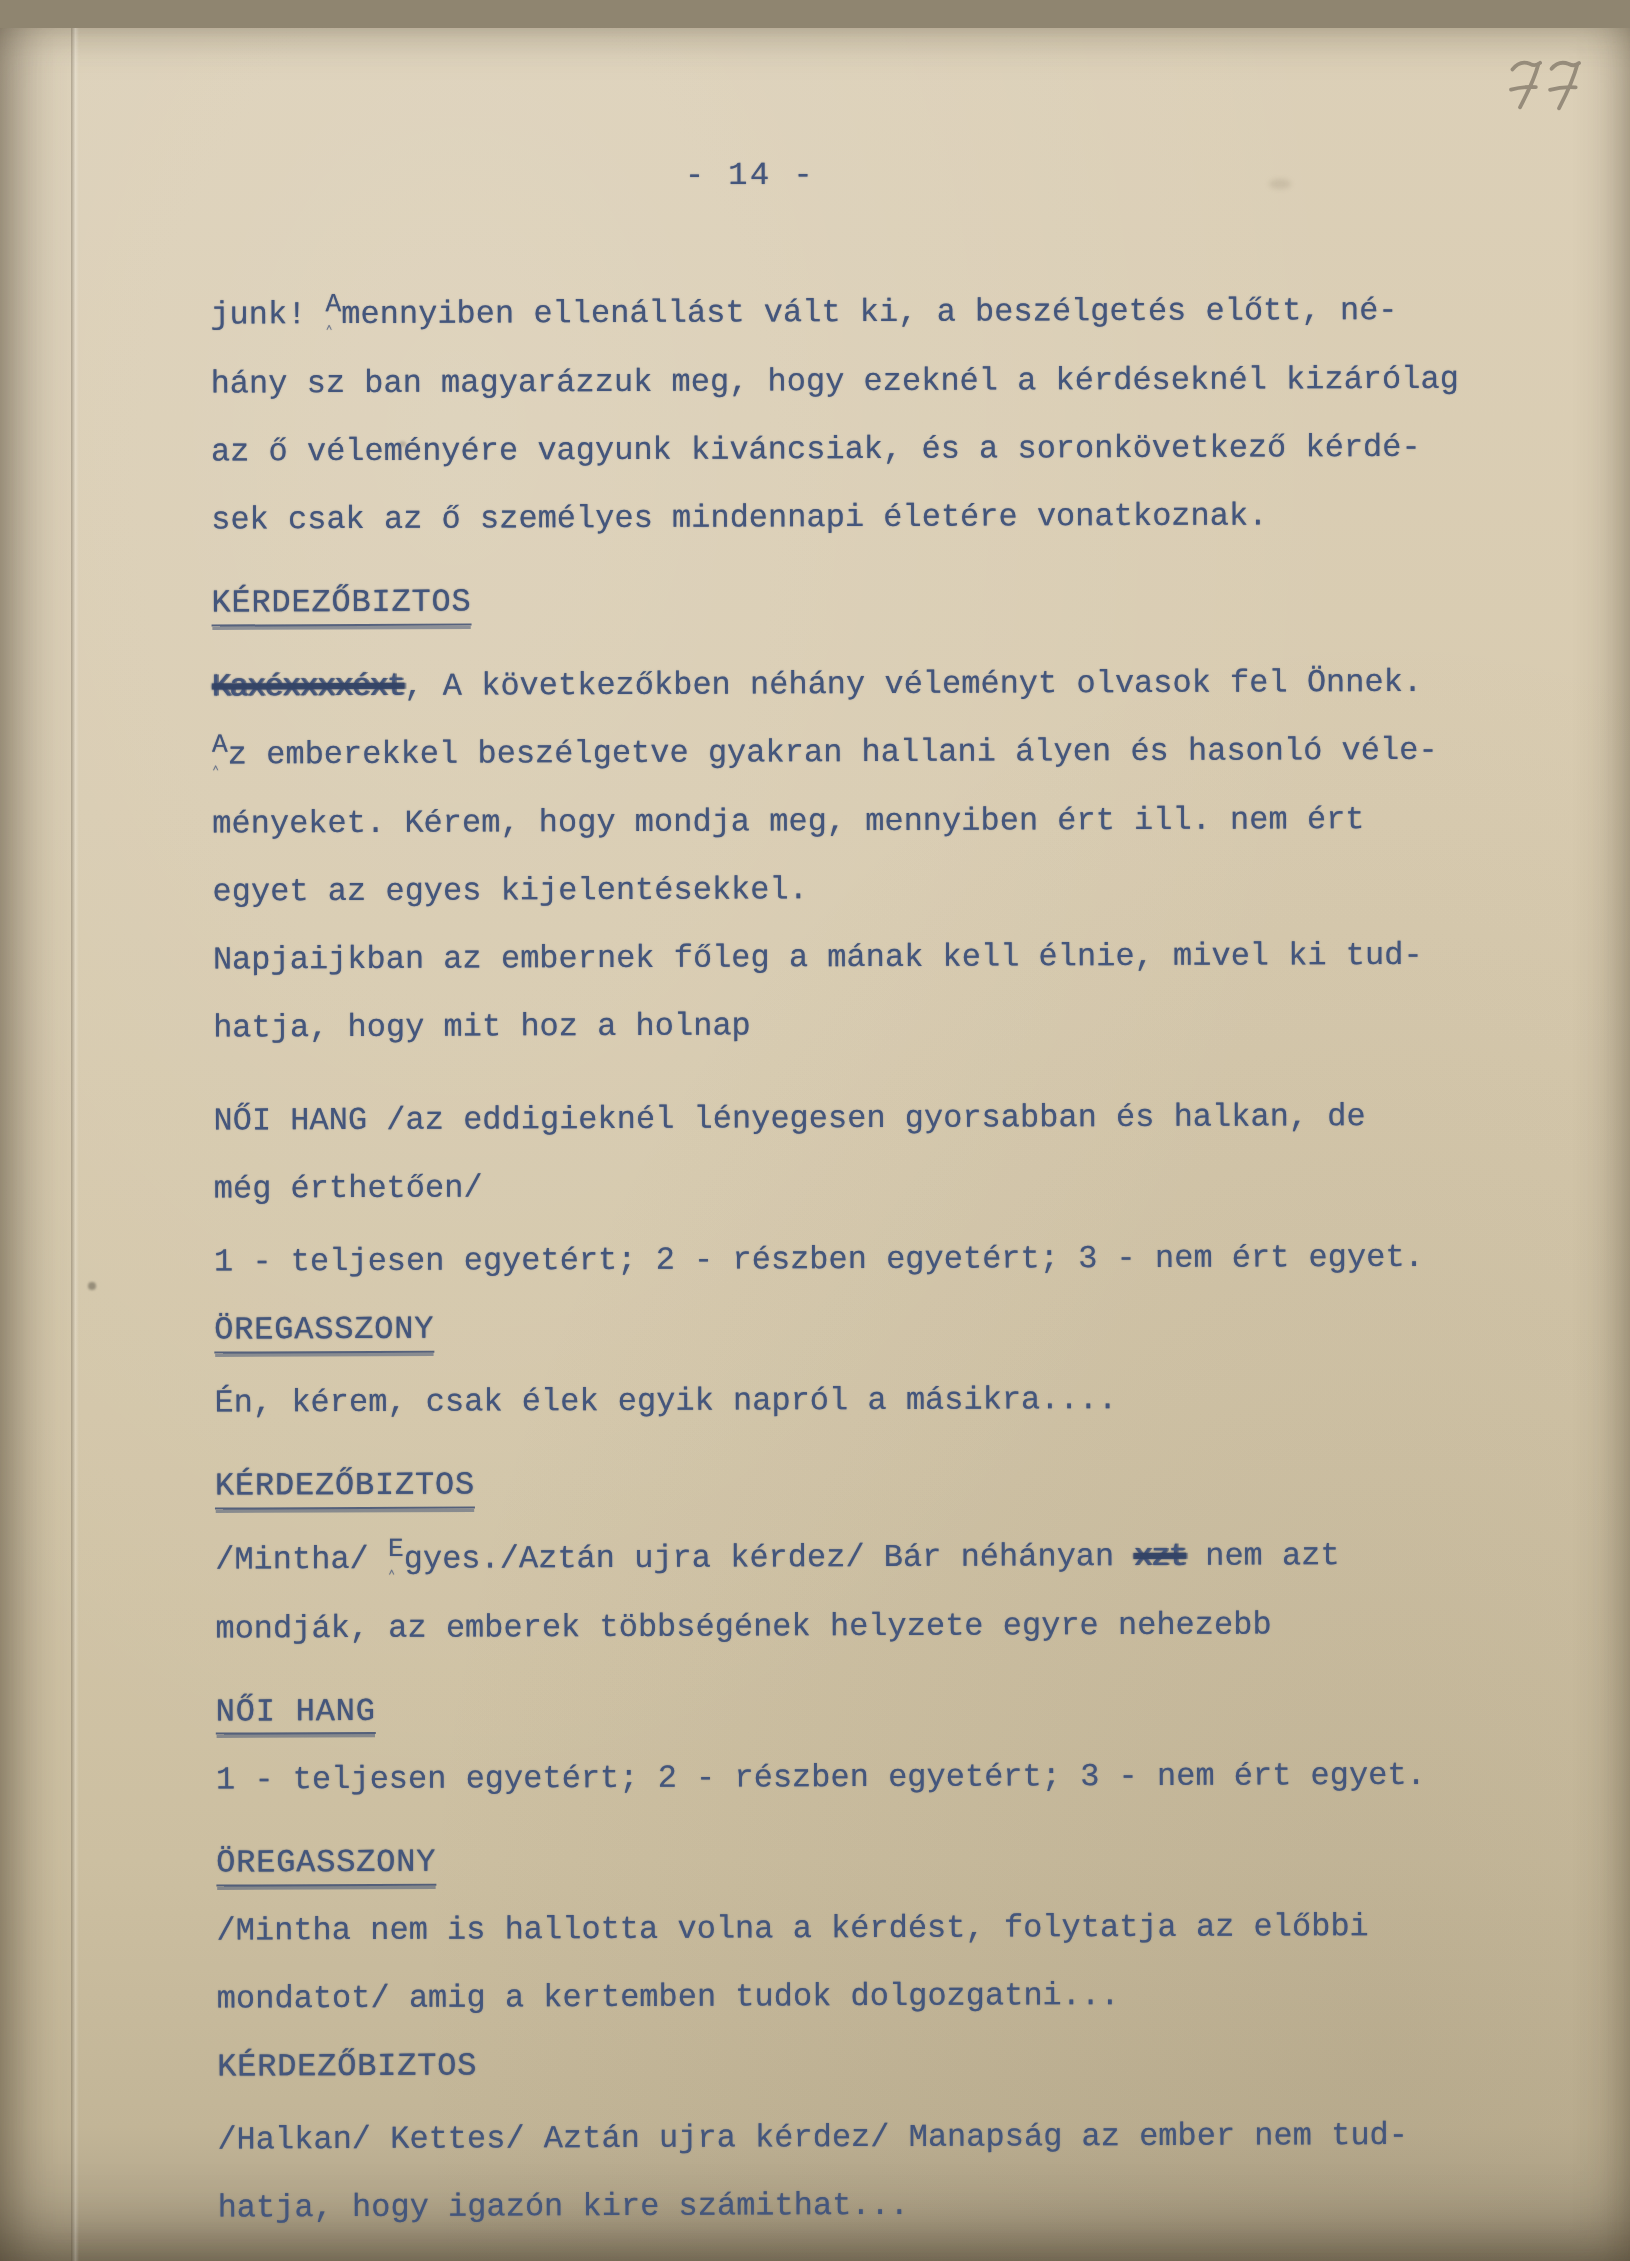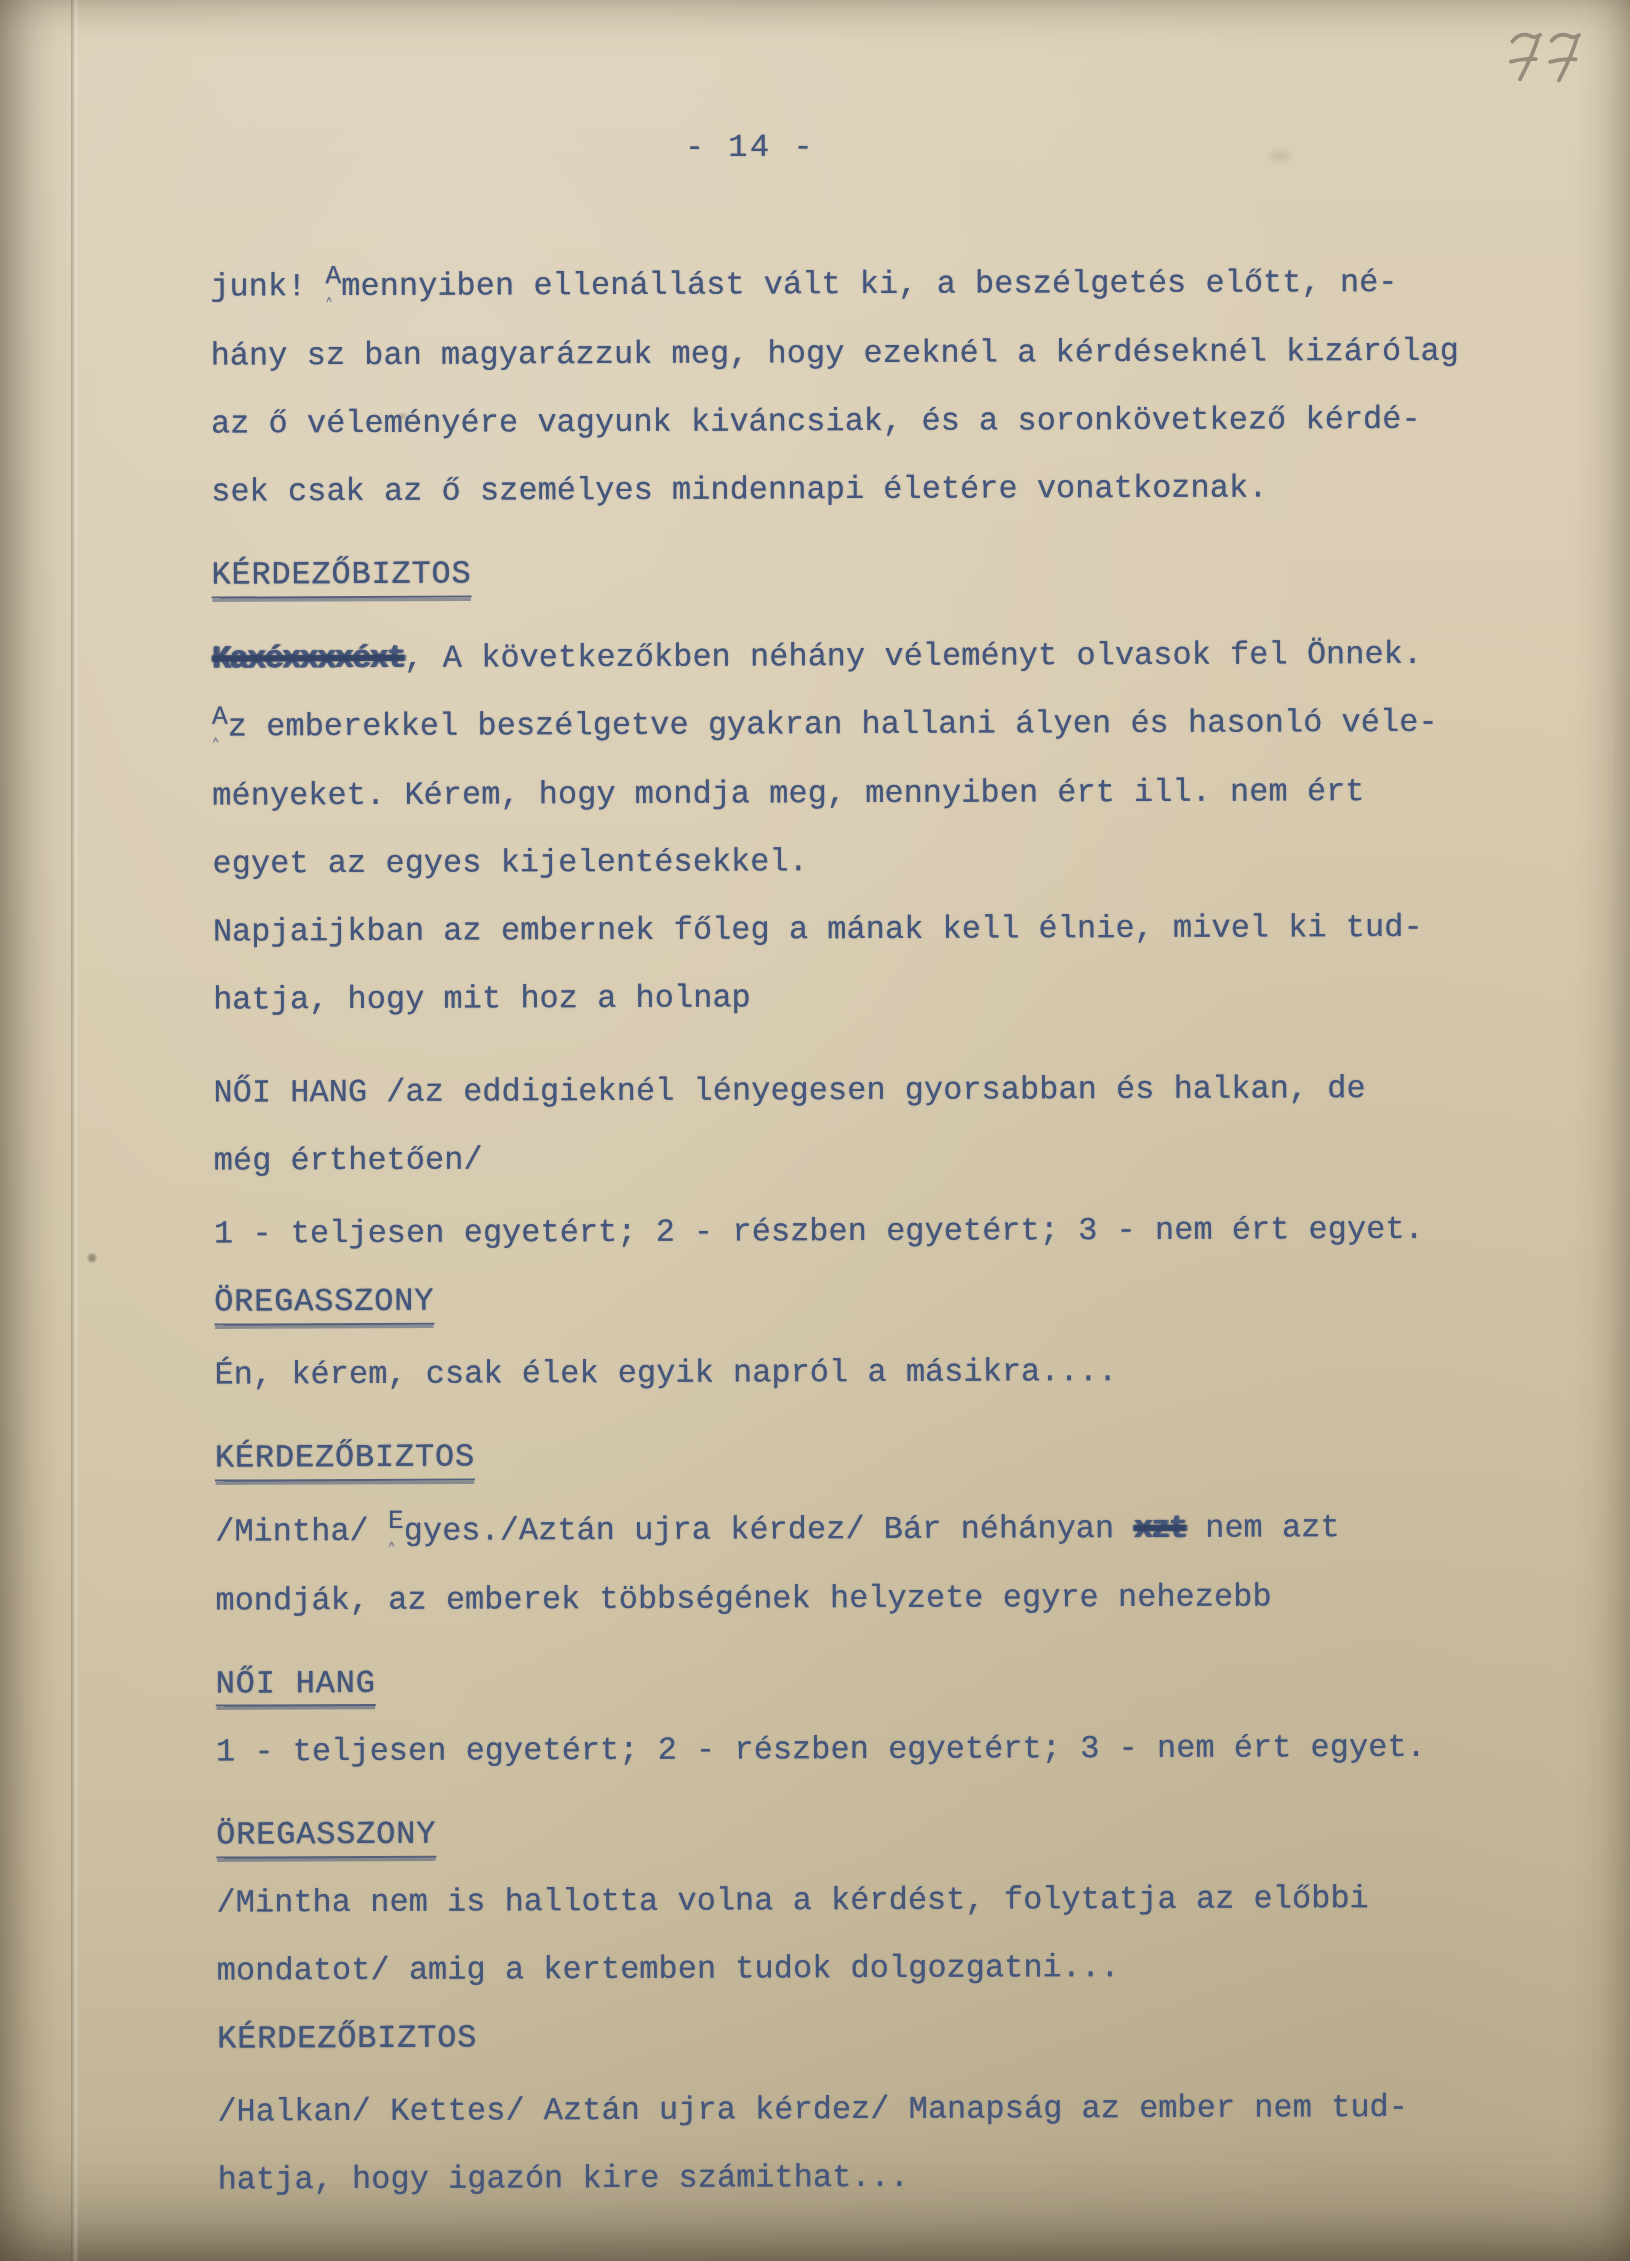--- a/index.html
+++ b/index.html
@@ -12,20 +12,21 @@
     position:absolute;inset:0;
     background:
       radial-gradient(ellipse at 28% 18%, rgba(255,255,255,0.12), rgba(255,255,255,0) 55%),
       radial-gradient(ellipse at 85% 90%, rgba(80,65,40,0.10), rgba(80,65,40,0) 50%),
       linear-gradient(180deg,#dcd0b8 0%,#d8cbb0 35%,#d3c6a9 62%,#ccbfa1 82%,#c2b597 94%,#a99d84 100%);
     box-shadow:
       inset 41px 0 59px -30.5px rgba(60,50,35,.50),
       inset -29px 0 51px -29px rgba(60,50,35,.38),
       inset 0 -44px 68px -29px rgba(55,45,30,.55),
       inset 0 29px 51px -30.5px rgba(95,85,62,.28);
+    margin-top: 28px;
   }
   .crease-left{
     position:absolute;left:71px;top:0;bottom:0;width:7.6px;
     background:linear-gradient(90deg, rgba(70,60,45,.30), rgba(255,255,255,.22) 55%, rgba(255,255,255,0));
   }
   .speck{position:absolute;border-radius:50%;background:rgba(75,70,60,.45);filter:blur(0.8px);}
   .speck.s1{left:88px;top:1254px;width:7.6px;height:7.6px;}
   .speck.s2{left:1269px;top:151px;width:22px;height:10.2px;background:rgba(120,110,90,.18);filter:blur(2.5px);}
   .speck.s3{left:399px;top:413px;width:6.8px;height:6px;background:rgba(90,85,70,.25);}
 
@@ -48,21 +49,21 @@
   .gap-tiny{margin-top:5.1px;}
   .gap-small{margin-top:15.3px;}
   .gap-medium{margin-top:25.4px;}
 
   .u{
     border-bottom:2.5px solid rgba(62,79,115,.85);
     box-shadow:0 4.2px 0 -0.8px rgba(62,79,115,.50);
     padding-bottom:2.5px;
   }
   .struck{
-    font-weight:bold;letter-spacing:-1.7px;
+    font-weight:normal;letter-spacing:-1.7px;
     text-decoration:line-through;
     text-decoration-thickness:6px;
     text-decoration-color:rgba(52,68,102,.85);
     text-shadow:0 0 1.7px rgba(52,68,102,.9), 1.7px 0 0 rgba(52,68,102,.6);
   }
   .raised{
     display:inline-block;position:relative;
     transform:translateY(-0.45em);
     font-size:0.82em;
   }

